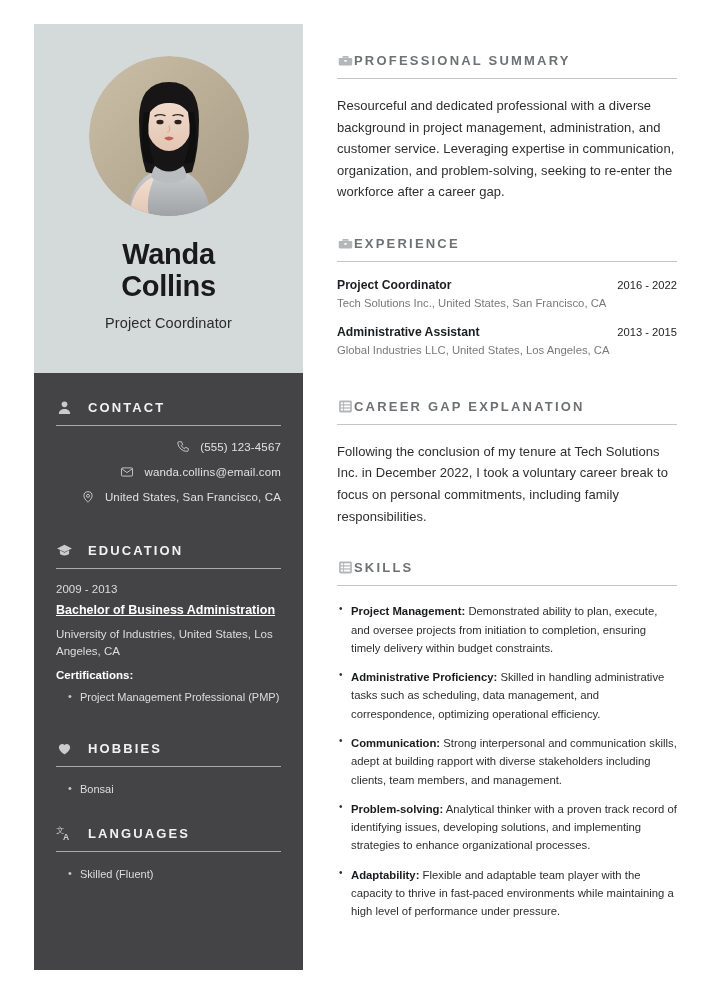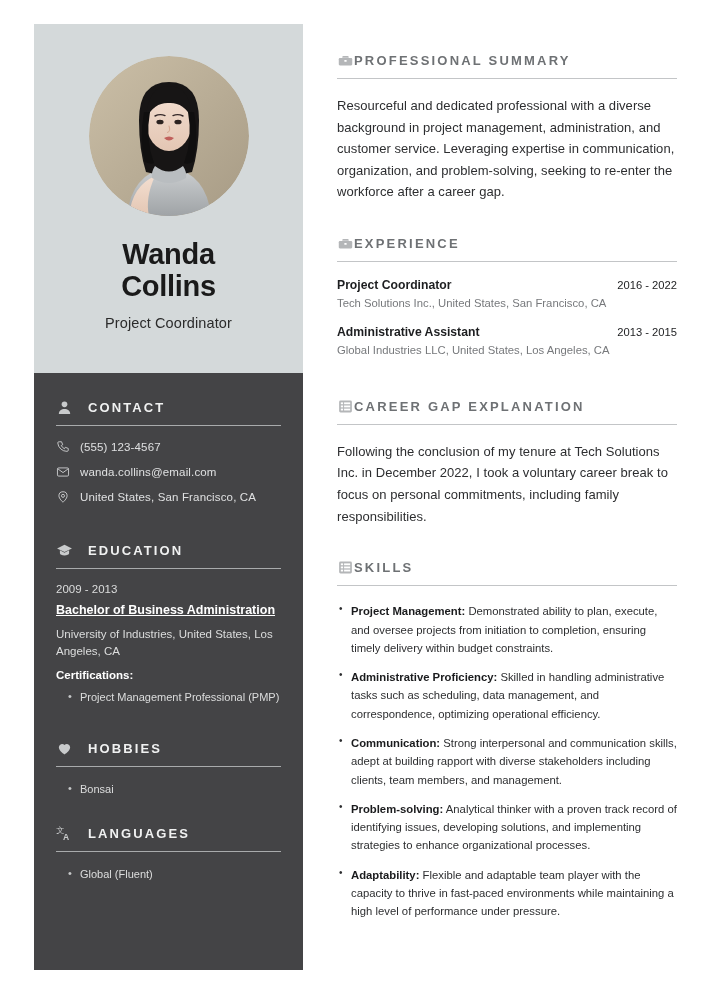--- a/index.html
+++ b/index.html
@@ -37,21 +37,21 @@
 
   .sb-section { margin-bottom: 6px; }
   .sb-head { display: flex; align-items: center; gap: 15px; }
   .sb-head .ico { width: 17px; height: 17px; flex: 0 0 17px; display: block; fill: #c9cbcc; }
   .sb-title {
     font-size: 13px; font-weight: bold; color: #f0f1f1;
     letter-spacing: 2.1px; text-transform: uppercase;
   }
   .sb-rule { height: 1px; background: #a9abac; margin: 9px 0 14px 0; }
 
-  .contact-row { display: flex; align-items: center; gap: 10px; margin-bottom: 11px; }
+  .contact-row { display: flex; align-items: center; gap: 10px; margin-bottom: 11px; justify-content: flex-end; }
   .contact-row .ico { width: 14px; height: 14px; flex: 0 0 14px; fill: none; stroke: #d2d4d5; stroke-width: 1.5; }
   .contact-txt { font-size: 11.5px; color: #dfe0e1; letter-spacing: .15px; }
 
   .edu-dates { font-size: 11.5px; color: #dcdddd; margin-bottom: 7px; }
   .edu-degree { font-size: 12.5px; font-weight: bold; color: #ffffff; line-height: 1.38; margin-bottom: 7px; text-decoration: underline; }
   .edu-school { font-size: 11.5px; color: #dcdddd; line-height: 1.48; margin-bottom: 9px; }
   .cert-label { font-size: 11.5px; font-weight: bold; color: #ffffff; margin-bottom: 8px; }
 
   ul.sb-list { list-style: none; padding-left: 12px; }
   ul.sb-list li {
@@ -234,21 +234,21 @@
       <div class="sb-section">
         <div class="sb-head">
           <svg class="ico" viewBox="0 0 24 24">
             <text x="0.5" y="11.5" font-size="11.5" font-family="DejaVu Sans, sans-serif" fill="#c9cbcc">文</text>
             <text x="10" y="21" font-size="12" font-weight="bold" font-family="Liberation Sans, sans-serif" fill="#c9cbcc">A</text>
           </svg>
           <span class="sb-title">LANGUAGES</span>
         </div>
         <div class="sb-rule"></div>
         <ul class="sb-list">
-          <li>Global (Fluent)</li>
+          <li>Skilled (Fluent)</li>
         </ul>
       </div>
 
     </div>
   </div>
 
   <div class="main">
 
     <div class="mn-section">
       <div class="mn-head">

